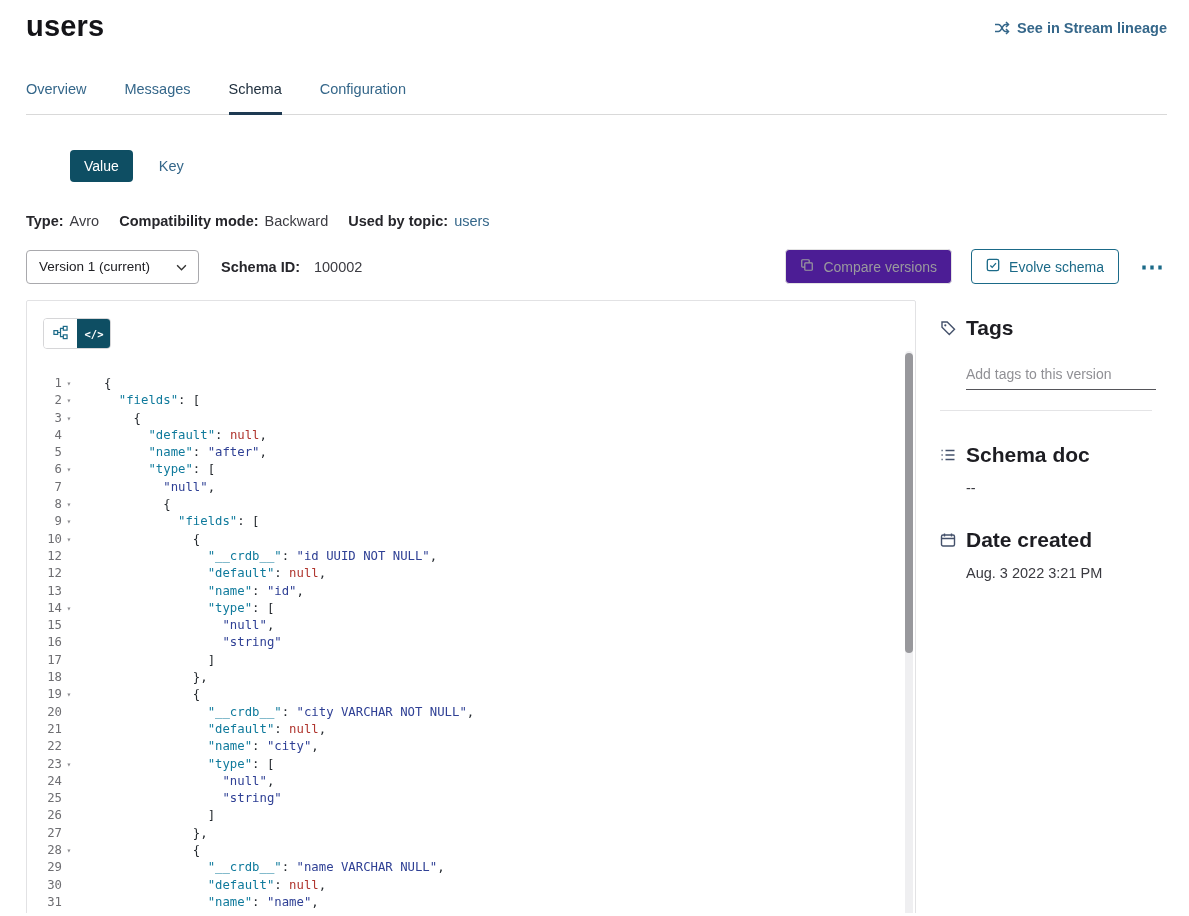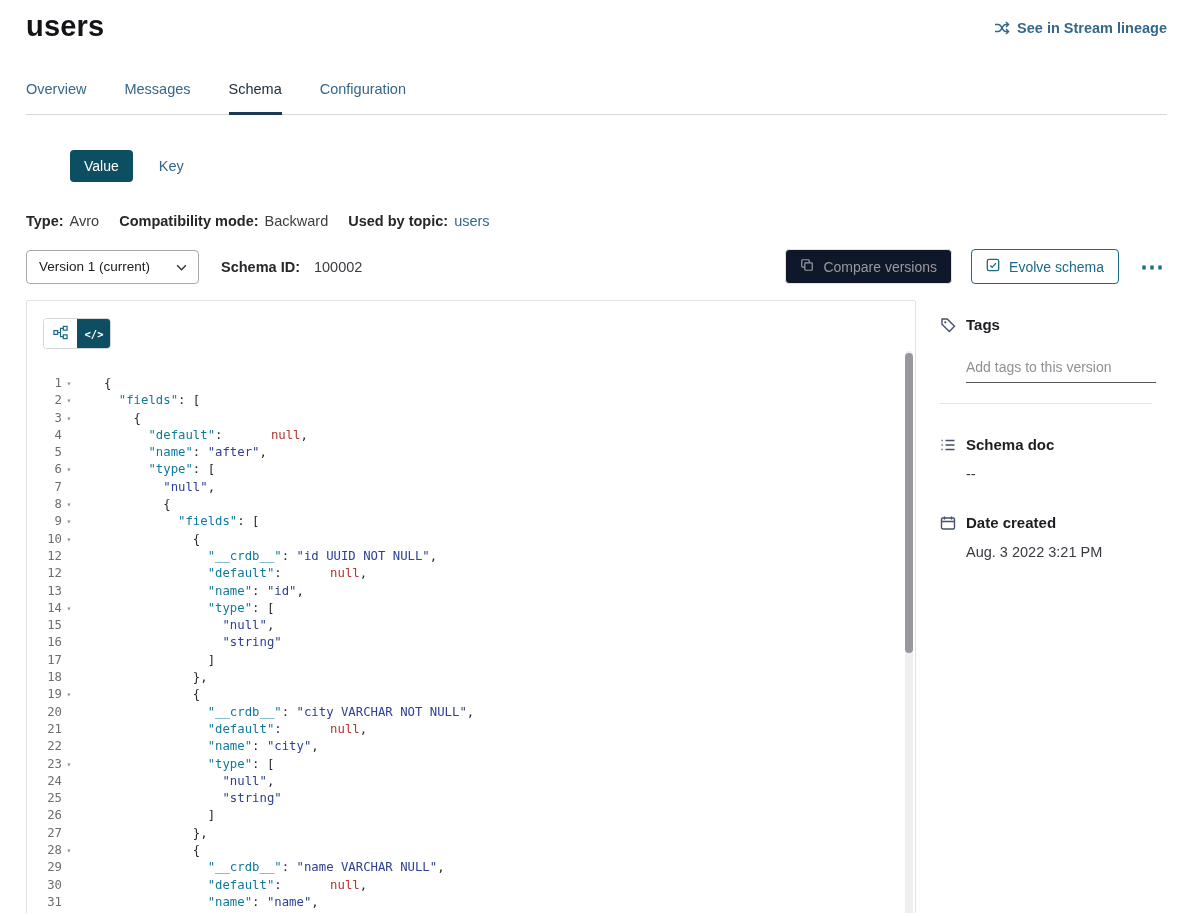--- a/index.html
+++ b/index.html
@@ -37,21 +37,21 @@
   .meta-value { color: #3c3c42; }
   .meta-link { color: var(--link); cursor: pointer; text-decoration: none; }
 
   
   .toolbar-row { margin-top: 20px; display: flex; align-items: center; }
   .version-select { width: 173px; height: 34px; border: 1px solid #a9a9ad; border-radius: 4px;
     background: #fff; display: flex; align-items: center; justify-content: space-between;
     padding: 0 11px 0 12px; font-size: 13.5px; color: #202024; cursor: pointer; }
   .schema-id { margin-left: 22px; display: flex; gap: 14px; font-size: 14.5px; }
   .toolbar-right { margin-left: auto; display: flex; align-items: center; gap: 19px; }
-  .btn-compare { display: inline-flex; align-items: center; gap: 9px; background: #0f172a;
+  .btn-compare { display: inline-flex; align-items: center; gap: 9px; background: #4c1d95;
     border: 1px solid #e3e3e3; border-radius: 4px; color: #9a9a9e; font-size: 14px;
     padding: 8px 14px; font-family: inherit; cursor: default; }
   .btn-evolve { display: inline-flex; align-items: center; gap: 9px; background: #ffffff;
     border: 1px solid var(--teal); border-radius: 4px; color: var(--teal); font-size: 14px;
     padding: 8px 14px; font-family: inherit; cursor: pointer; }
   .more-btn { color: var(--teal); font-size: 24px; line-height: 10px; background: none; border: none;
     cursor: pointer; padding: 0 2px; font-family: inherit; font-weight: 700; letter-spacing: 1px; }
 
   
   .main { display: flex; margin-top: 16px; height: 613px; overflow: hidden; }
@@ -67,28 +67,28 @@
 
   .code-area { margin-top: 26px; font-family: "DejaVu Sans Mono", monospace;
     font-size: 12.3px; line-height: 17.3px; }
   .code-row { display: flex; }
   .ln { width: 35px; text-align: right; color: #6e6e72; flex-shrink: 0; }
   .fold { width: 14px; flex-shrink: 0; text-align: center; color: #8d8d91; font-size: 8px;
     line-height: 17.3px; cursor: pointer; }
   .code-text { white-space: pre; padding-left: 28px; color: #24292e; }
   .tok-key { color: var(--tok-key); }
   .tok-str { color: var(--tok-str); }
-  .tok-null { color: var(--tok-null); margin-left: 41px; }
+  .tok-null { color: var(--tok-null); }
 
   .editor-scrollbar { position: absolute; top: 50px; bottom: 0; right: 2px; width: 8px; background: #efeff1; border-radius: 4px; }
   .editor-scrollbar-thumb { position: absolute; top: 2px; left: 0; width: 8px; height: 300px; background: #98989c; border-radius: 4px; cursor: grab; }
 
   
   .side-rail { width: 250px; padding: 16px 0 0 24px; flex-shrink: 0; }
-  .rail-heading { display: flex; align-items: center; gap: 10px; font-size: 15px; font-weight: 700; color: #1d1d22; }
+  .rail-heading { display: flex; align-items: center; gap: 10px; font-size: 21px; font-weight: 700; color: #1d1d22; }
   .rail-heading svg { display: block; flex-shrink: 0; }
   .tags-input { display: block; margin: 24px 0 0 26px; width: 190px; border: none;
     border-bottom: 1px solid #55555a; font-size: 14px; color: #333; padding: 2px 0 7px 0;
     font-family: Liberation Sans, sans-serif; outline: none; background: transparent; }
   .tags-input::placeholder { color: #909095; }
   .rail-divider { margin: 20px 0 0 0; width: 212px; border: none; border-top: 1px solid #e4e4e6; }
   .rail-section { margin-top: 32px; }
   .rail-value { margin: 13px 0 0 26px; font-size: 14.5px; color: #3a3a40; }
 </style>
 </head>

